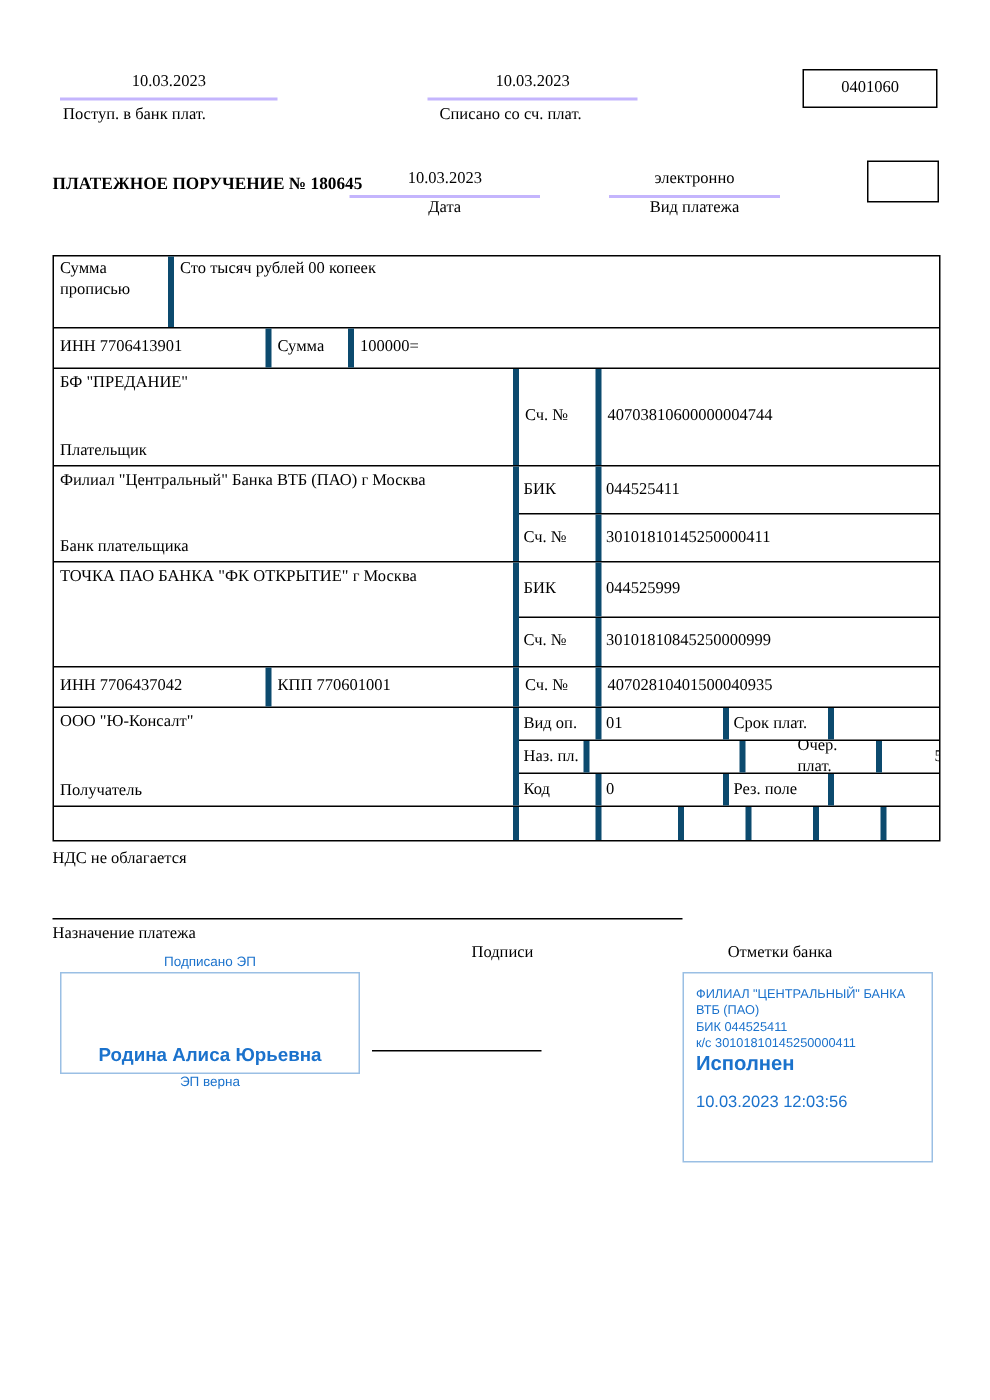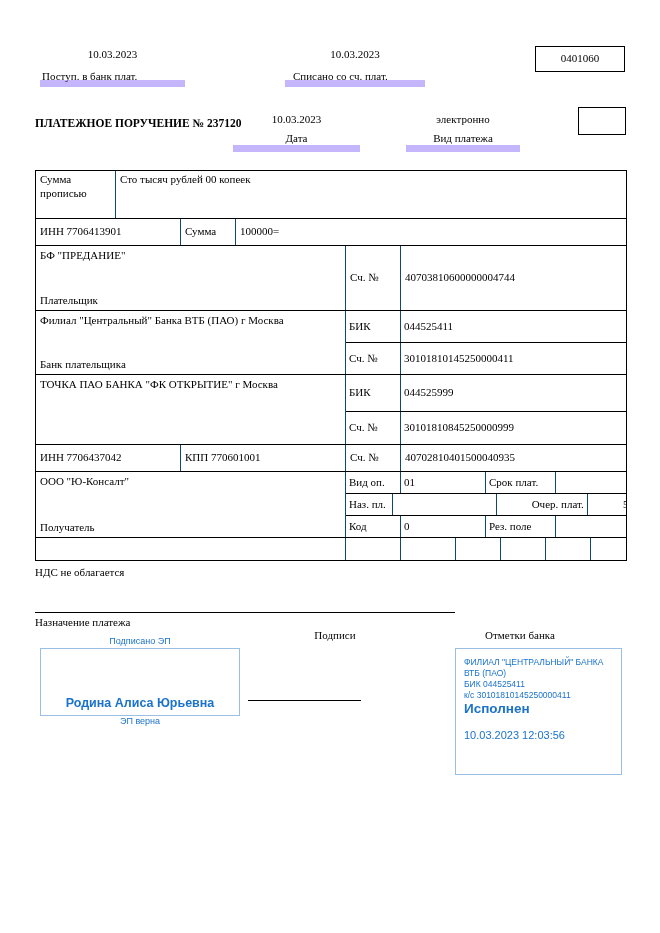--- a/index.html
+++ b/index.html
@@ -3,30 +3,30 @@
 <meta charset="utf-8">
 <style>
   * { margin:0; padding:0; box-sizing:border-box; }
   html,body { background:#ffffff; }
   .page {
     position:relative; width:660px; height:933px; margin:0 auto; background:#fff;
     font-family:"Liberation Serif","DejaVu Serif",serif; font-size:11px; color:#000;
     line-height:1.25; overflow:hidden;
   }
   .abs { position:absolute; }
-  .underfield { border-bottom:7px solid #c4b5fd; text-align:center; padding-bottom:18px; }
+  .underfield { border-bottom:2px solid #c4b5fd; text-align:center; padding-bottom:3px; }
   .codebox { border:1px solid #000; text-align:center; display:flex; align-items:center; justify-content:center; }
   .bold { font-weight:bold; }
 
   
   .ptable { position:absolute; left:35px; top:170px; width:592px; border:1px solid #000; }
   .trow { display:flex; border-bottom:1px solid #000; }
   .trow:last-child { border-bottom:none; }
   .tc { padding:2px 4px; overflow:hidden; }
-  .tc, .sc { border-right:1px solid #0c4a6e; }
+  .tc, .sc { border-right:4px solid #0c4a6e; }
   .tc:last-child, .sc:last-child { border-right:none; }
   .mid { display:flex; align-items:center; }
   .namecell { display:flex; flex-direction:column; justify-content:space-between; padding:3px 4px 2px 4px; }
   .stack { display:flex; flex-direction:column; }
   .srow { display:flex; border-bottom:1px solid #000; }
   .srow:last-child { border-bottom:none; flex:1; }
   .sc { padding:1px 3px; display:flex; align-items:center; overflow:hidden; }
 
   
   .esig {
@@ -50,21 +50,21 @@
 <div class="page">
 
   <div class="abs underfield" style="left:40px; top:48px; width:145px;">10.03.2023</div>
   <div class="abs" style="left:42px; top:70px;">Поступ. в банк плат.</div>
 
   <div class="abs underfield" style="left:285px; top:48px; width:140px;">10.03.2023</div>
   <div class="abs" style="left:293px; top:70px;">Списано со сч. плат.</div>
 
   <div class="abs codebox" style="left:535px; top:46px; width:90px; height:26px;">0401060</div>
 
-  <div class="abs bold" style="left:35px; top:116px; font-size:11.5px;">ПЛАТЕЖНОЕ ПОРУЧЕНИЕ № 237120</div>
+  <div class="abs bold" style="left:35px; top:116px; font-size:11.5px;">ПЛАТЕЖНОЕ ПОРУЧЕНИЕ № 180645</div>
 
   <div class="abs underfield" style="left:233px; top:113px; width:127px;">10.03.2023</div>
   <div class="abs" style="left:233px; top:132px; width:127px; text-align:center;">Дата</div>
 
   <div class="abs underfield" style="left:406px; top:113px; width:114px;">электронно</div>
   <div class="abs" style="left:406px; top:132px; width:114px; text-align:center;">Вид платежа</div>
 
   <div class="abs codebox" style="left:578px; top:107px; width:48px; height:28px;"></div>
 
   <div class="ptable">

